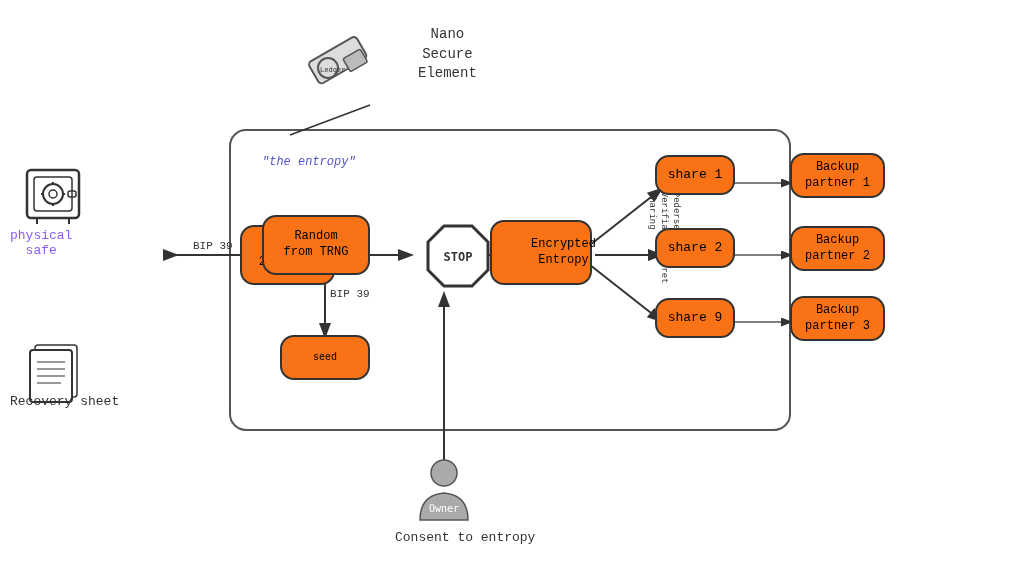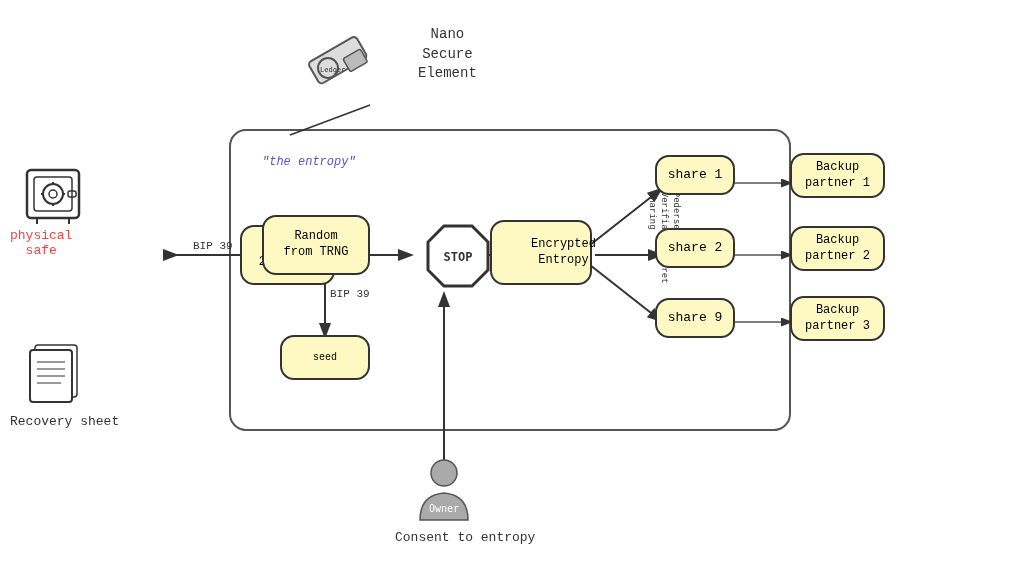--- a/index.html
+++ b/index.html
@@ -14,21 +14,21 @@
     .diagram {
       position: relative;
       width: 1024px;
       height: 565px;
     }
     
     .box {
       position: absolute;
       border: 2px solid #333;
       border-radius: 10px;
-      background: #fef9c3;
+      background: #f97316;
       display: flex;
       align-items: center;
       justify-content: center;
       text-align: center;
       font-size: 13px;
       line-height: 1.3;
     }
     .box.rounded-rect {
       border-radius: 14px;
     }
@@ -71,21 +71,21 @@
     .pvss-label {
       position: absolute;
       font-size: 10px;
       color: #333;
       transform: rotate(90deg);
       white-space: nowrap;
     }
     .physical-label {
       position: absolute;
       font-size: 13px;
-      color: #ef4444;
+      color: #8b5cf6;
       text-align: center;
     }
   </style>
 </head>
 <body>
 
 <div class="diagram">
 
   <svg class="arrows-svg">
 
@@ -168,21 +168,21 @@
 
       <rect x="5" y="10" width="42" height="52" rx="3" fill="#fff" stroke="#333" stroke-width="2"></rect>
 
       <line x1="12" y1="22" x2="40" y2="22" stroke="#333" stroke-width="1"></line>
       <line x1="12" y1="29" x2="40" y2="29" stroke="#333" stroke-width="1"></line>
       <line x1="12" y1="36" x2="40" y2="36" stroke="#333" stroke-width="1"></line>
       <line x1="12" y1="43" x2="36" y2="43" stroke="#333" stroke-width="1"></line>
     </svg>
   </div>
 
-  <div class="label" style="left:10px; top:414px;">Recovery sheet</div>
+  <div class="label" style="left:10px; top:394px;">Recovery sheet</div>
 
   <div class="box rounded-rect" style="left:240px; top:225px; width:95px; height:60px; font-size:12px;">
     <span>SRP<br>24 words</span>
   </div>
 
   <div class="bip-label" style="position:absolute; left:193px; top:240px;">BIP 39</div>
 
   <div class="entropy-label" style="left:262px; top:155px;">"the entropy"</div>
 
   <div class="box rounded-rect" style="left:262px; top:215px; width:108px; height:60px; font-size:12px;">

